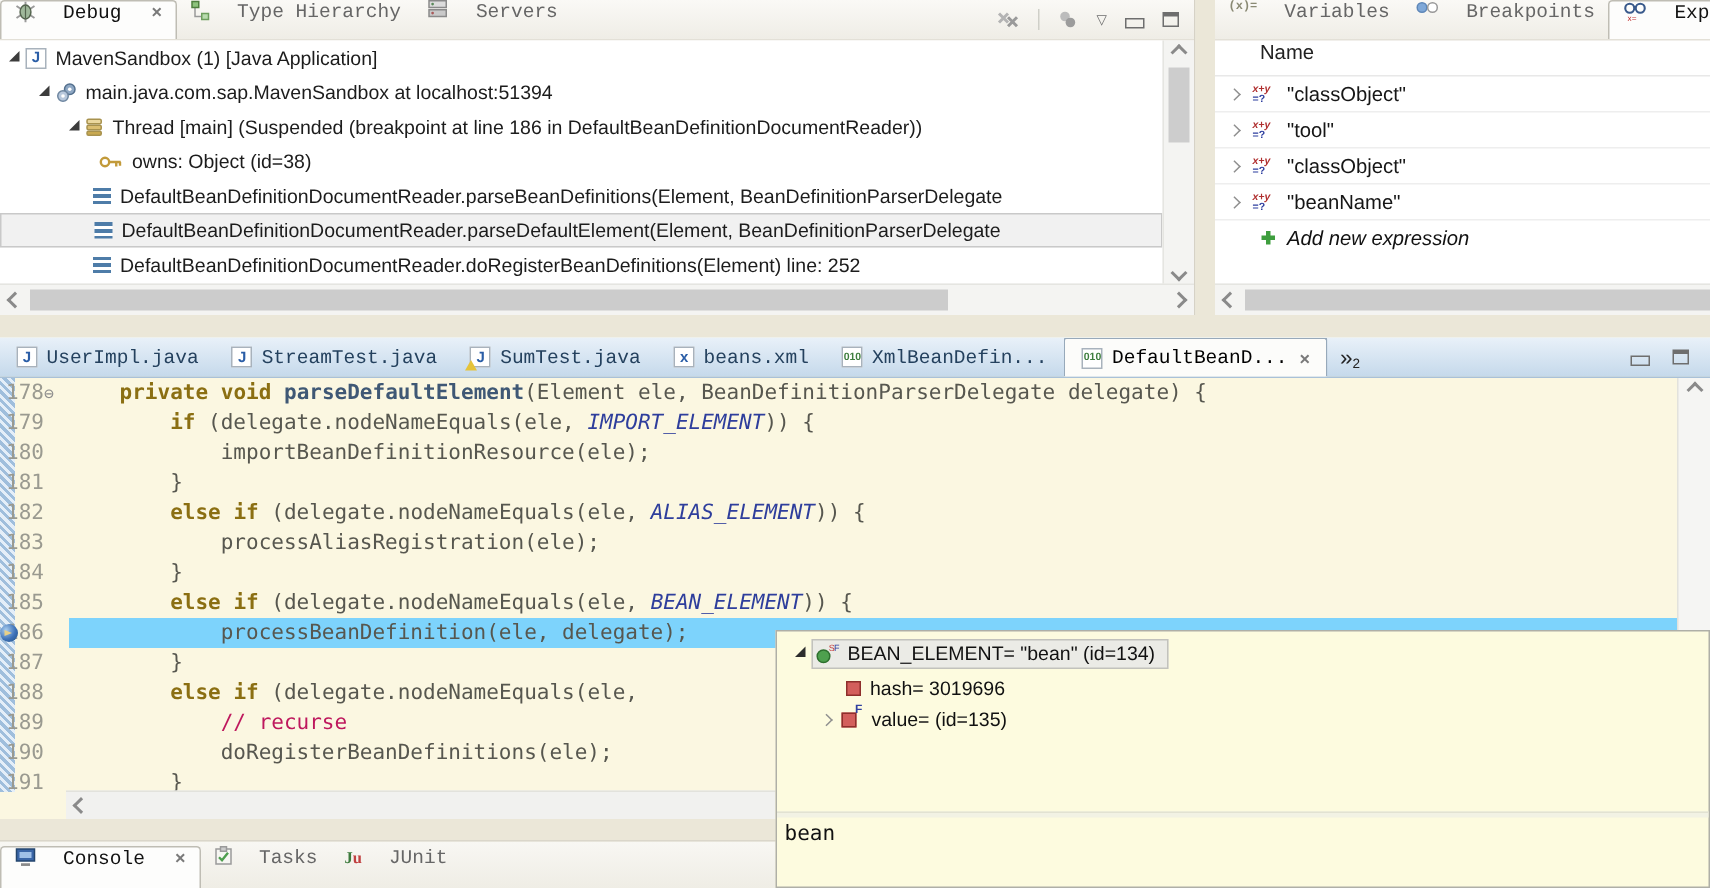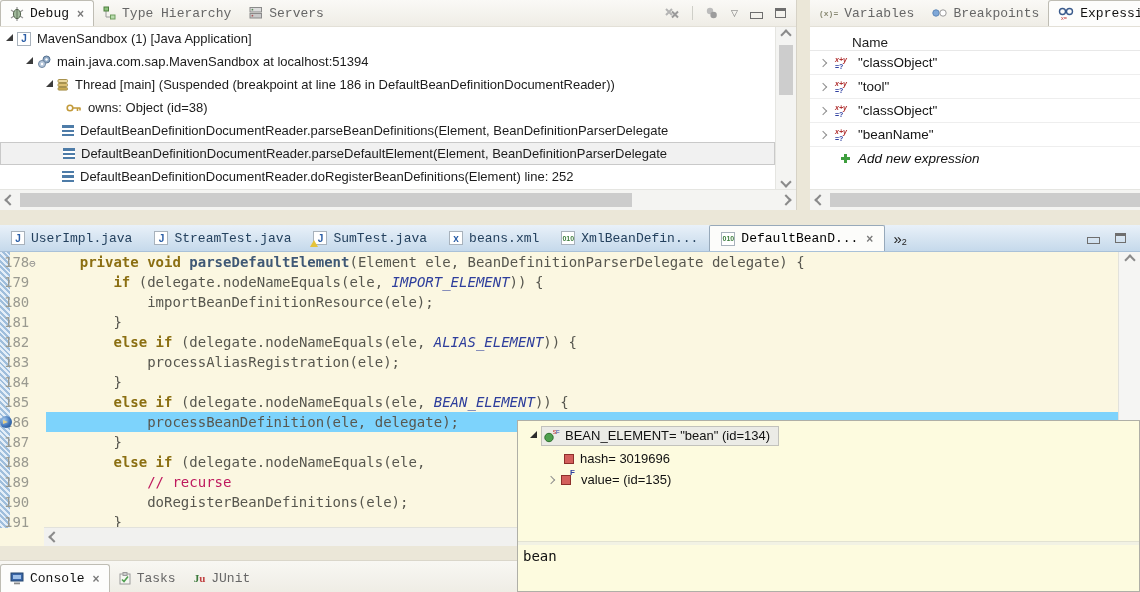--- a/index.html
+++ b/index.html
@@ -2,21 +2,21 @@
 <html><head>
 <meta charset="utf-8">
 <style>
   html,body{margin:0;padding:0}
   .screen{position:relative;width:1140px;height:592px;background:#EFEDE3;overflow:hidden;
           font-family:"Liberation Sans",sans-serif;font-size:13px;color:#222}
 
   
   .vtab-bar{position:relative;height:26px;background:linear-gradient(#FAF9F6,#EFEDE6);
             border-bottom:1px solid #E3E0D7;display:flex;align-items:flex-end}
-  .vtab{display:inline-flex;align-items:center;gap:6px;height:26px;padding:0 9px;
+  .vtab{display:inline-flex;gap:18px;height:26px;padding:0 9px;
         font-family:"Liberation Mono",monospace;font-size:13px;color:#666;box-sizing:border-box;cursor:default}
   .vtab.active{background:#FDFDFC;border:1px solid #BFBDB4;border-bottom:none;
                border-radius:3px 3px 0 0;color:#111}
   .xbtn{font:bold 12px "Liberation Sans",sans-serif;color:#7A7A7A;margin-left:2px}
   .vtab-toolbar{margin-left:auto;display:flex;align-items:center;gap:12px;padding-right:10px;height:26px}
   .tb-sep{width:1px;height:14px;background:#CFCFC8}
   .ic-min{width:11px;height:5px;border:1px solid #6E6E6E;margin-top:4px}
   .ic-max{width:11px;height:10px;border:1px solid #6E6E6E;border-top:3px solid #6E6E6E;box-sizing:border-box}
   .vmenu{color:#6E6E6E;font-size:9px}
 
@@ -53,21 +53,21 @@
   .sh-btn{width:20px;display:flex;justify-content:center;flex:none}
   .sh-thumb{height:14px;background:#CCCCCC}
 
   
   .vsash{position:absolute;left:797px;top:0;width:13px;height:210px;background:#EBE7D8}
   .hsash1{position:absolute;left:0;top:210px;width:1140px;height:15px;background:#EBE7D8}
   .hsash2{position:absolute;left:0;top:546px;width:1140px;height:14px;background:#EBE7D8}
 
   
   .tr-panel{position:absolute;left:810px;top:0;width:330px;height:210px;background:#fff}
-  .xhead{height:23px;display:flex;align-items:flex-end;padding-left:42px;border-bottom:1px solid #E8E8E8;color:#222;font-size:13.5px}
+  .xhead{height:23px;display:flex;align-items:flex-start;padding-left:30px;border-bottom:1px solid #E8E8E8;color:#222;font-size:13.5px}
   .xrow{height:23px;display:flex;align-items:center;border-bottom:1px solid #EEEEEE;padding-left:10px}
   .xrow .lbl{font-size:13.5px;color:#161616}
   .expr-ic{display:inline-flex;flex-direction:column;width:17px;flex:none;line-height:6px;margin-right:6px;margin-left:2px}
   .expr-ic i{font:italic bold 7px "Liberation Sans",sans-serif;color:#B03030}
   .expr-ic b{font:bold 7px "Liberation Sans",sans-serif;color:#3040A0}
   .add-row .lbl{font-style:italic;color:#111}
   .tab-ic-txt{font:bold 8px "Liberation Mono",monospace;color:#8A8A74}
 
   
   .editor{position:absolute;left:0;top:225px;width:1140px;height:321px;background:#FBF7E1}

